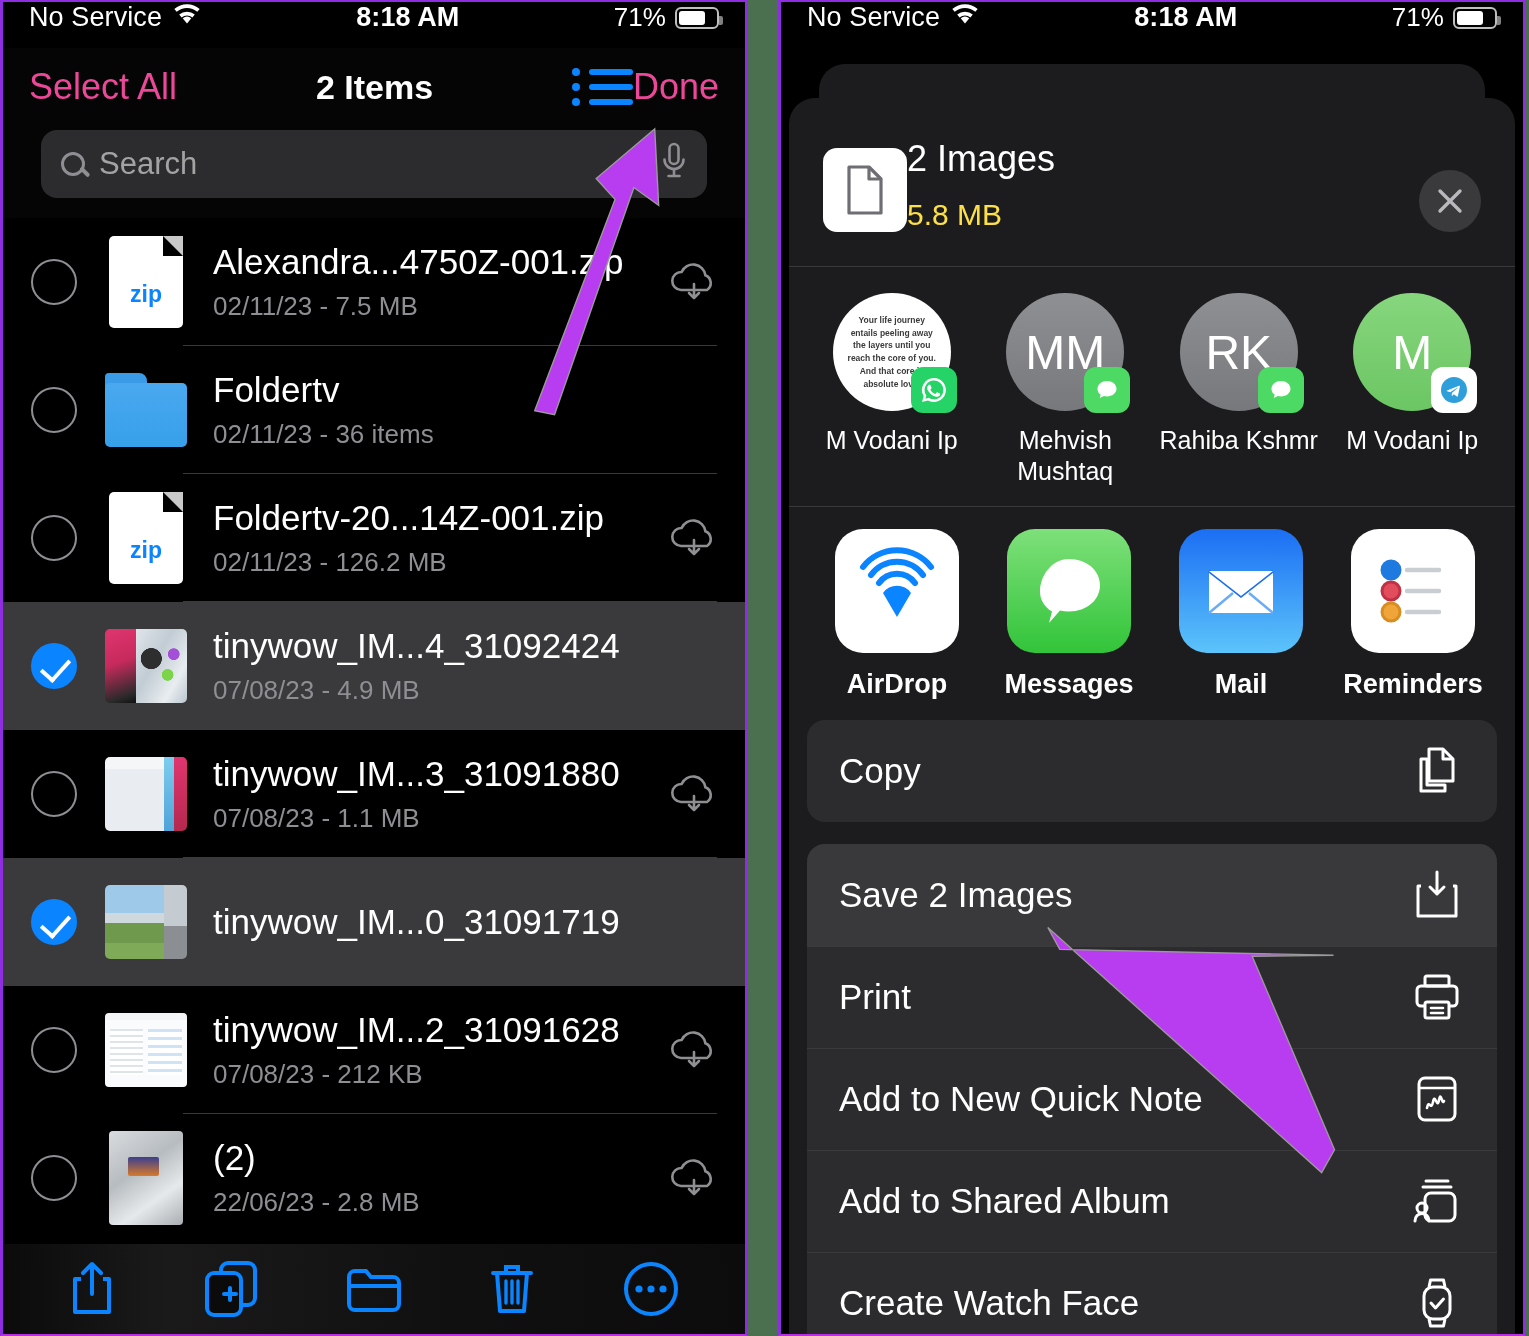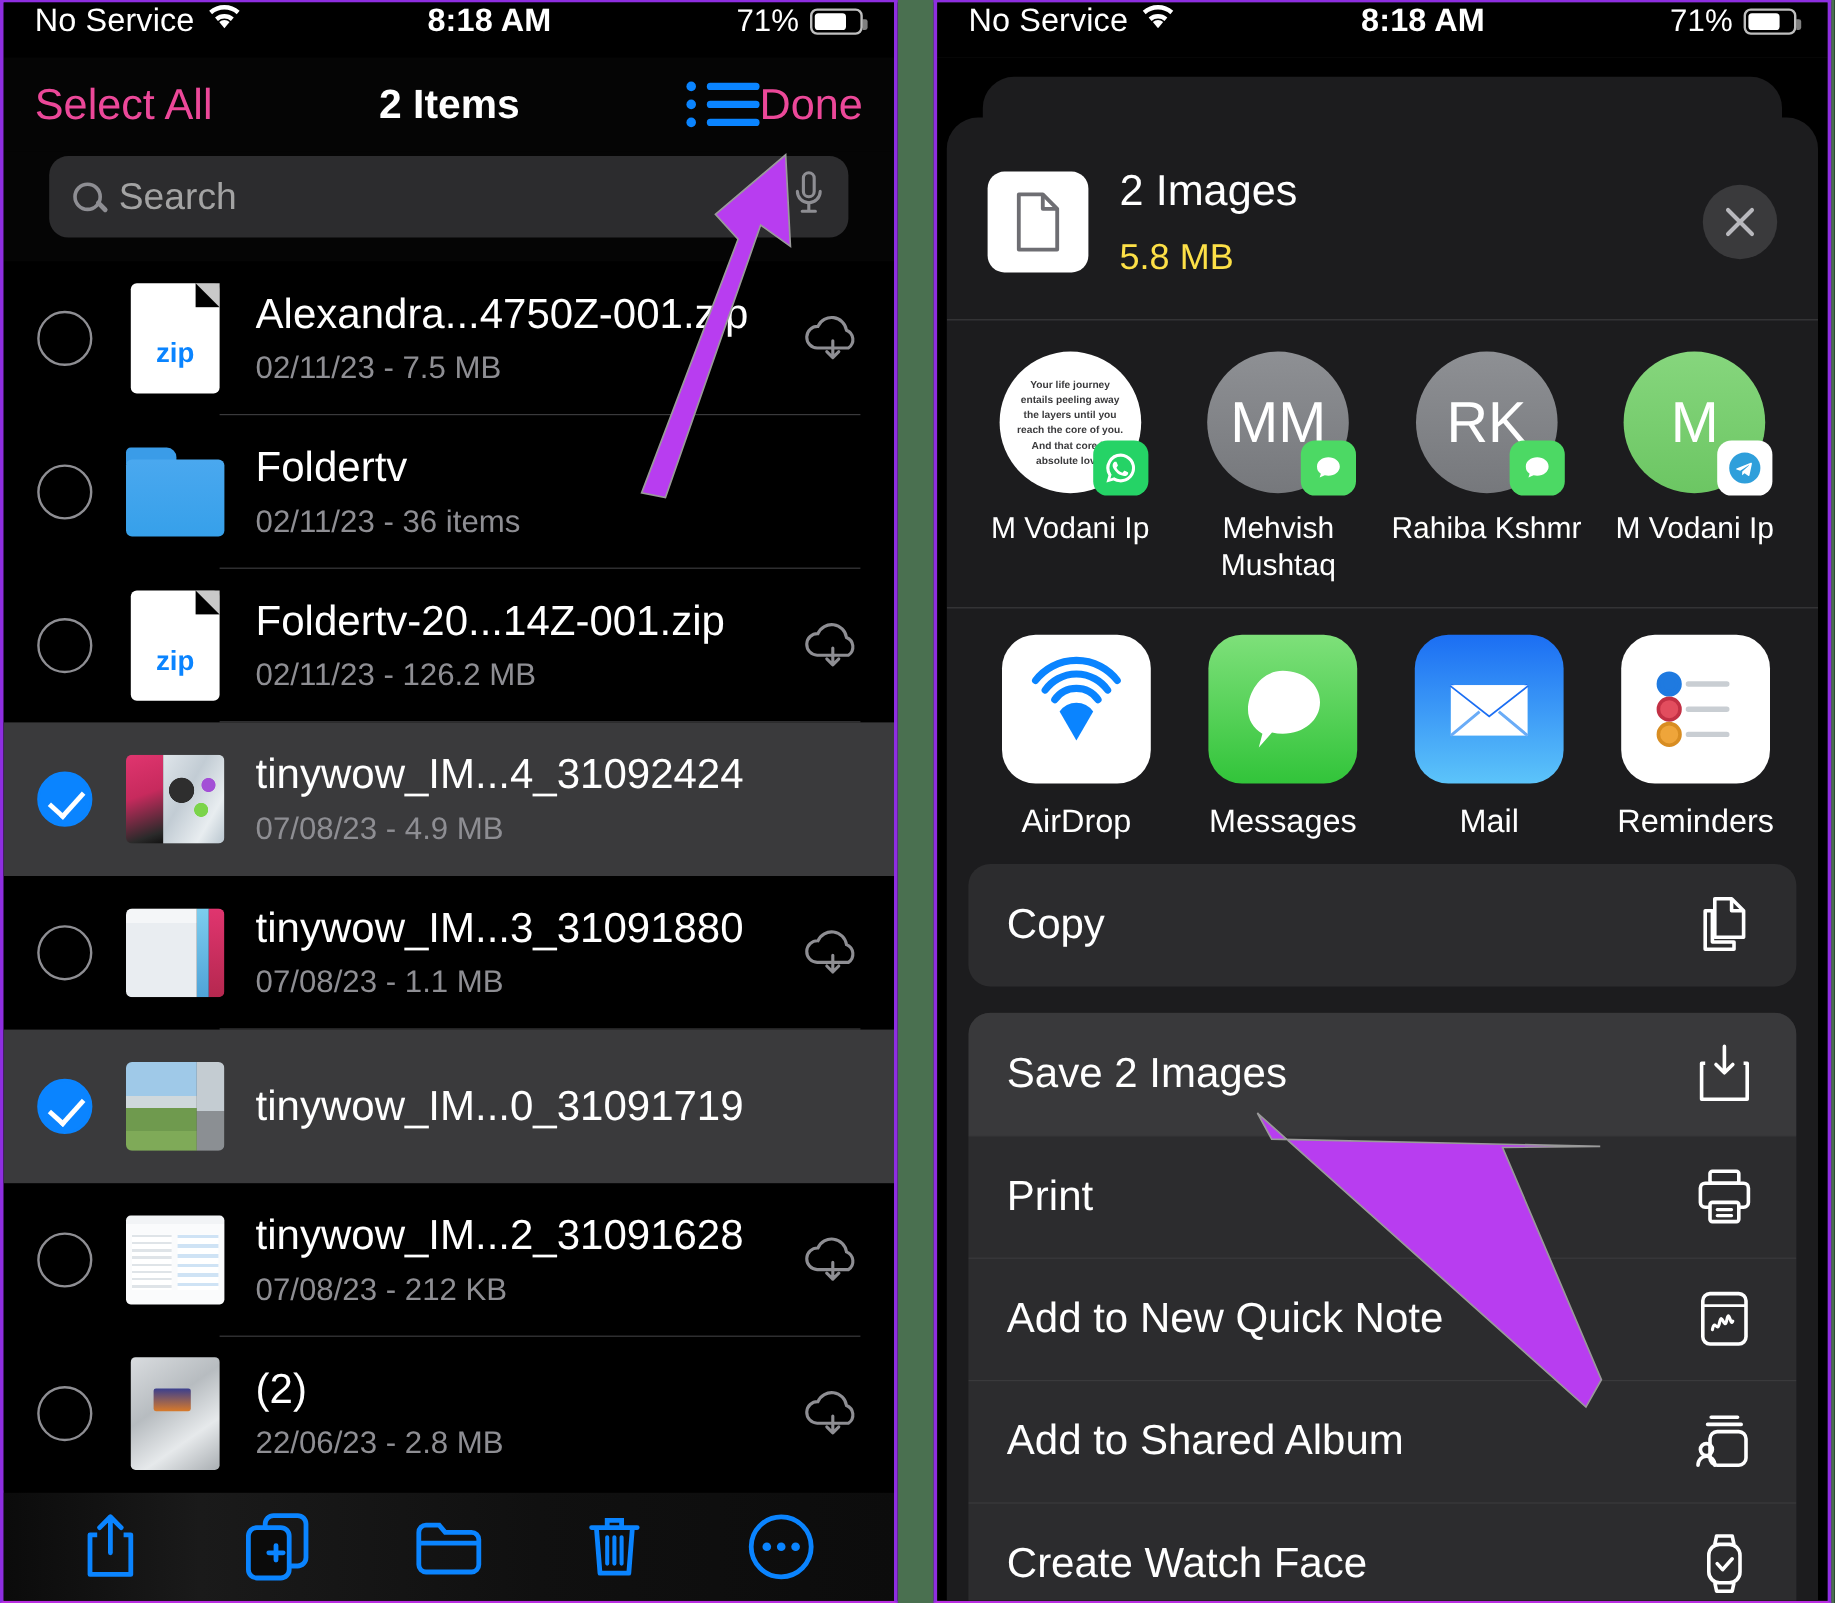--- a/index.html
+++ b/index.html
@@ -148,21 +148,21 @@
   .toolbar svg { display:block; }
 
   
   .rs-backdrop { position:absolute; left:0; right:0; top:46px; bottom:0; background:#000; }
   .sheet-peek { position:absolute; left:38px; right:38px; top:62px; height:60px;
                 background:#1c1c1e; border-radius:26px; }
   .sheet {
     position:absolute; left:8px; right:8px; top:96px; bottom:0;
     background:#1c1c1e; border-radius:26px 26px 0 0; overflow:hidden;
   }
-  .sheet-head { display:flex; align-items:center; padding:40px 34px 34px 34px; gap:26px; }
+  .sheet-head { display:flex; align-items:flex-end; padding:40px 34px 34px 34px; }
   .sh-icon { width:84px; height:84px; background:#fff; border-radius:14px;
              display:flex; align-items:center; justify-content:center; flex:0 0 auto; }
   .sh-txt { flex:1; }
   .sh-title{ color:#fff; font-size:36px; font-weight:400; }
   .sh-sub { color:#fde047; font-size:30px; margin-top:18px; }
   .sh-close{ width:62px; height:62px; border-radius:50%; background:#3a3a3c;
              display:flex; align-items:center; justify-content:center; flex:0 0 auto; }
 
   .hr { height:1px; background:#3a3a3c; margin:0 0 0 0; }
 
@@ -176,21 +176,21 @@
   .c-av.green { background:linear-gradient(#86d67d,#6cc663); }
   .c-quote { color:#3a3a3c; font-size:8.5px; line-height:1.5; text-align:center;
              padding:0 12px; font-weight:600; }
   .c-badge { position:absolute; right:-6px; bottom:-2px; width:46px; height:46px;
              border-radius:12px; display:flex; align-items:center; justify-content:center; }
   .c-badge.wa { background:#25d366; }
   .c-badge.msg{ background:#4cd964; }
   .c-badge.tg { background:#fff; }
   .c-name { color:#fff; font-size:25px; text-align:center; margin-top:14px; line-height:1.25; }
 
-  .apps { display:flex; padding:22px 16px 20px 22px; gap:0; }
+  .apps { display:flex; padding:22px 16px 20px 22px; gap:0;font-weight:bold; }
   .app { width:172px; flex:0 0 auto; display:flex; flex-direction:column; align-items:center; }
   .a-icon { width:124px; height:124px; border-radius:28px; overflow:hidden;
             display:flex; align-items:center; justify-content:center; }
   .a-name { color:#fff; font-size:27px; margin-top:16px; white-space:nowrap; }
 
   .actions { padding:0 18px; }
   .card { background:#2c2c2e; border-radius:18px; overflow:hidden; margin-bottom:22px; }
   .arow { height:102px; display:flex; align-items:center; padding:0 32px; position:relative; }
   .arow + .arow::before { content:""; position:absolute; left:0; right:0; top:0;
                           height:1px; background:#3a3a3c; }

